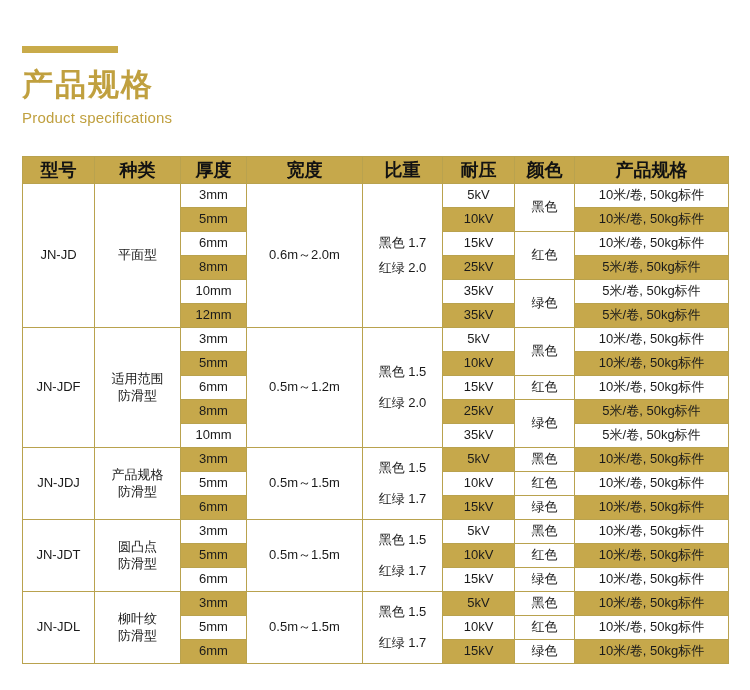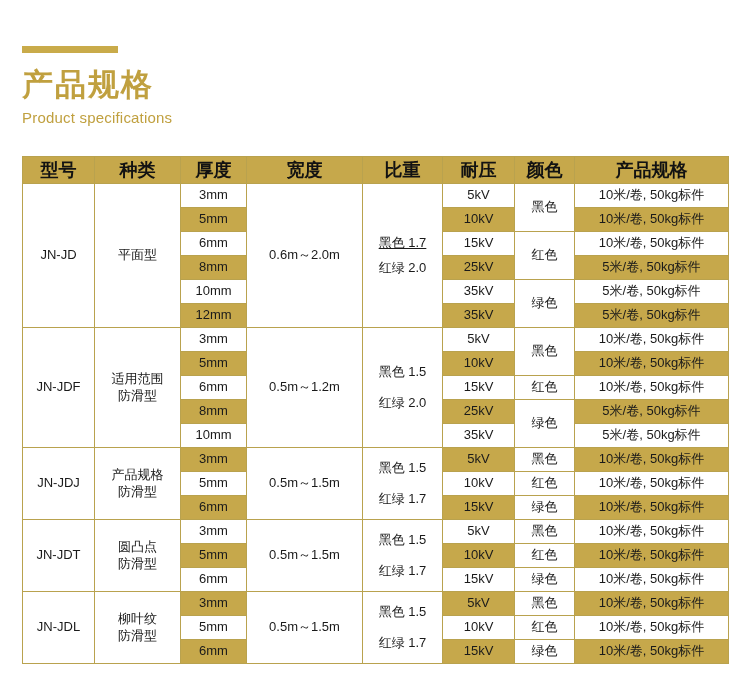--- a/index.html
+++ b/index.html
@@ -138,21 +138,21 @@
           <th>产品规格</th>
         </tr>
       </thead>
       <tbody id="table-body">
           <tr>
             <td class="model" rowspan="6">JN-JD</td>
             <td class="kind two-line" rowspan="6">平面型</td>
             <td class="cell-h">3mm</td>
             <td class="width" rowspan="6">0.6m～2.0m</td>
             <td class="ratio" rowspan="6">
-              <div style="margin-bottom: 8px; text-decoration: underline;">黑色 1.7</div>
+              <div style="margin-bottom: 8px;">黑色 1.7</div>
               <div>红绿 2.0</div>
             </td>
             <td class="cell-h">5kV</td>
             <td class="color" rowspan="2">黑色</td>
             <td class="cell-h">10米/卷, 50kg标件</td>
           </tr>
           <tr>
             <td class="cell-h hl">5mm</td>
             <td class="cell-h hl">10kV</td>
             <td class="cell-h hl">10米/卷, 50kg标件</td>

